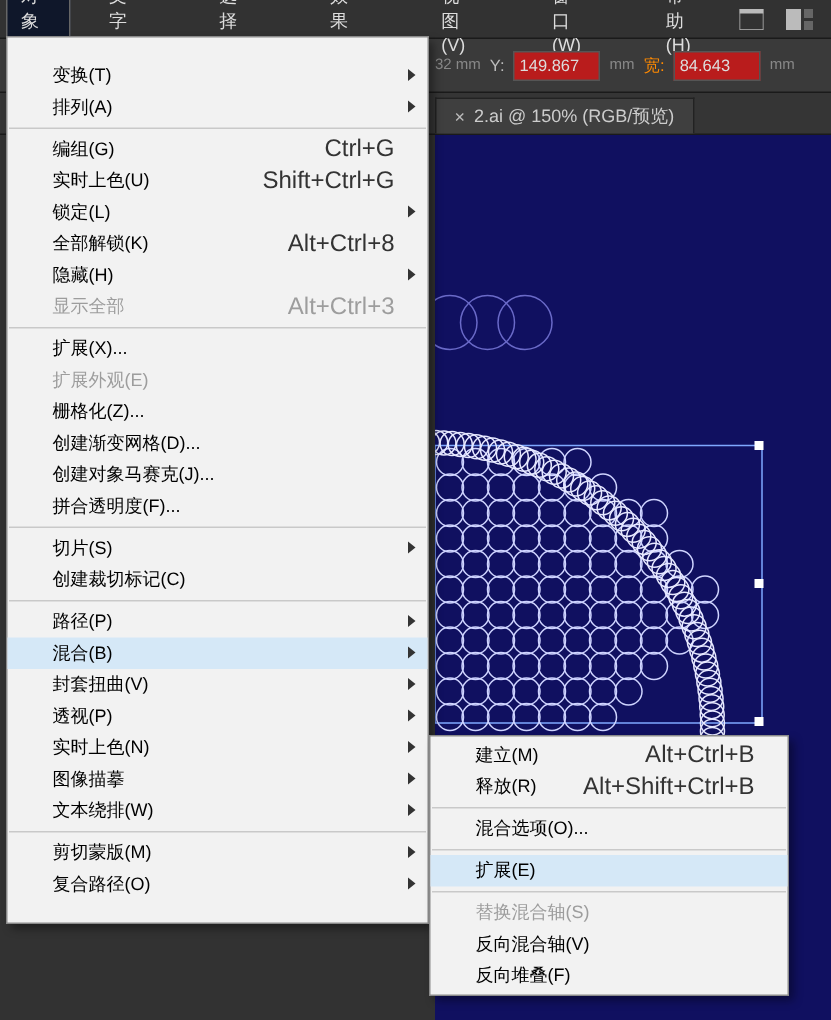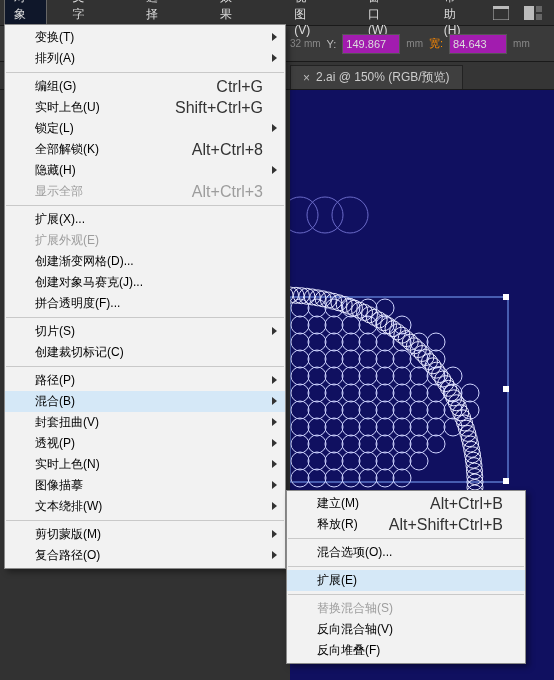--- a/index.html
+++ b/index.html
@@ -5,28 +5,28 @@
 *{margin:0;padding:0;box-sizing:border-box;font-family:"Microsoft YaHei",Arial,sans-serif;font-size:12px;-webkit-font-smoothing:antialiased}
 body{width:554px;height:680px;background:#323232;overflow:hidden;position:relative}
 .menubar{height:26px;background:#323232;display:flex;align-items:center;padding:0 4px;color:#ddd;border-bottom:1px solid #1a1a1a}
 .menu-item{padding:5px 26px;cursor:default}
 .menu-item.active{background:#0f172a;border:1px solid #666;padding:4px 9px}
 .menubar-icons{margin-left:auto;display:flex;gap:14px;padding-right:8px}
 .menubar-icons span{width:18px;height:16px;display:inline-flex;align-items:center;justify-content:center}
 .controlbar{height:36px;background:#3a3a3a;border-bottom:1px solid #1a1a1a;display:flex;align-items:center;padding-left:290px;gap:6px;color:#bbb}
 .controlbar .lbl{font-size:11px}
 .controlbar .lbl.on{color:#ff8a00}
-.controlbar input{width:58px;height:20px;background:#a21caf;border:1px solid #555;color:#ddd;font-size:11px;padding:0 3px}
+.controlbar input{width:58px;height:20px;background:#b91c1c;border:1px solid #555;color:#ddd;font-size:11px;padding:0 3px}
 .controlbar .unit{font-size:10px;color:#888}
 .tabbar{height:28px;background:#353535;display:flex;align-items:flex-end;padding-left:290px;border-bottom:1px solid #1a1a1a}
 .tab{height:24px;padding:0 12px;display:flex;align-items:center;gap:6px;background:#3f3f3f;color:#ccc;font-size:11px;border:1px solid #222;border-bottom:none}
 .tab .x{color:#bbb}
 .canvas{position:absolute;left:290px;top:90px;right:0;bottom:0;background:#101060;overflow:hidden}
 .canvas svg{position:absolute;left:0;top:0}
-.dropdown{position:absolute;left:4px;top:24px;width:282px;background:#f2f2f2;border:1px solid #8a8a8a;box-shadow:3px 3px 6px rgba(0,0,0,.4);padding:2px 0;color:#000}
+.dropdown{position:absolute;left:4px;top:24px;width:282px;background:#f2f2f2;border:1px solid #8a8a8a;box-shadow:3px 3px 6px rgba(0,0,0,.4);padding:15px 0;color:#000}
 .row{height:21px;display:flex;align-items:center;padding:0 22px 0 30px;position:relative;cursor:default}
 .row.disabled{color:#9d9d9d}
 .row.hl{background:#d5e8f7}
 .row .shortcut{margin-left:auto;color:#333;font-size:16px}
 .row.disabled .shortcut{color:#9d9d9d}
 .row .arrow{position:absolute;right:8px;top:6px;border-left:5px solid #333;border-top:4px solid transparent;border-bottom:4px solid transparent}
 .sep{height:1px;background:#c9c9c9;margin:3px 1px}
 .submenu{position:absolute;left:286px;top:490px;width:240px;background:#f2f2f2;border:1px solid #8a8a8a;box-shadow:3px 3px 6px rgba(0,0,0,.4);padding:2px 0;color:#000}
 </style>
 </head>
@@ -286,20 +286,23 @@
       <span class="shortcut">Alt+Ctrl+3</span>
     </div>
     <div class="sep"></div>
     <div class="row">
       <span>扩展(X)...</span>
     </div>
     <div class="row disabled">
       <span>扩展外观(E)</span>
     </div>
     <div class="row">
+      <span>栅格化(Z)...</span>
+    </div>
+    <div class="row">
       <span>创建渐变网格(D)...</span>
     </div>
     <div class="row">
       <span>创建对象马赛克(J)...</span>
     </div>
     <div class="row">
       <span>拼合透明度(F)...</span>
     </div>
     <div class="sep"></div>
     <div class="row">

